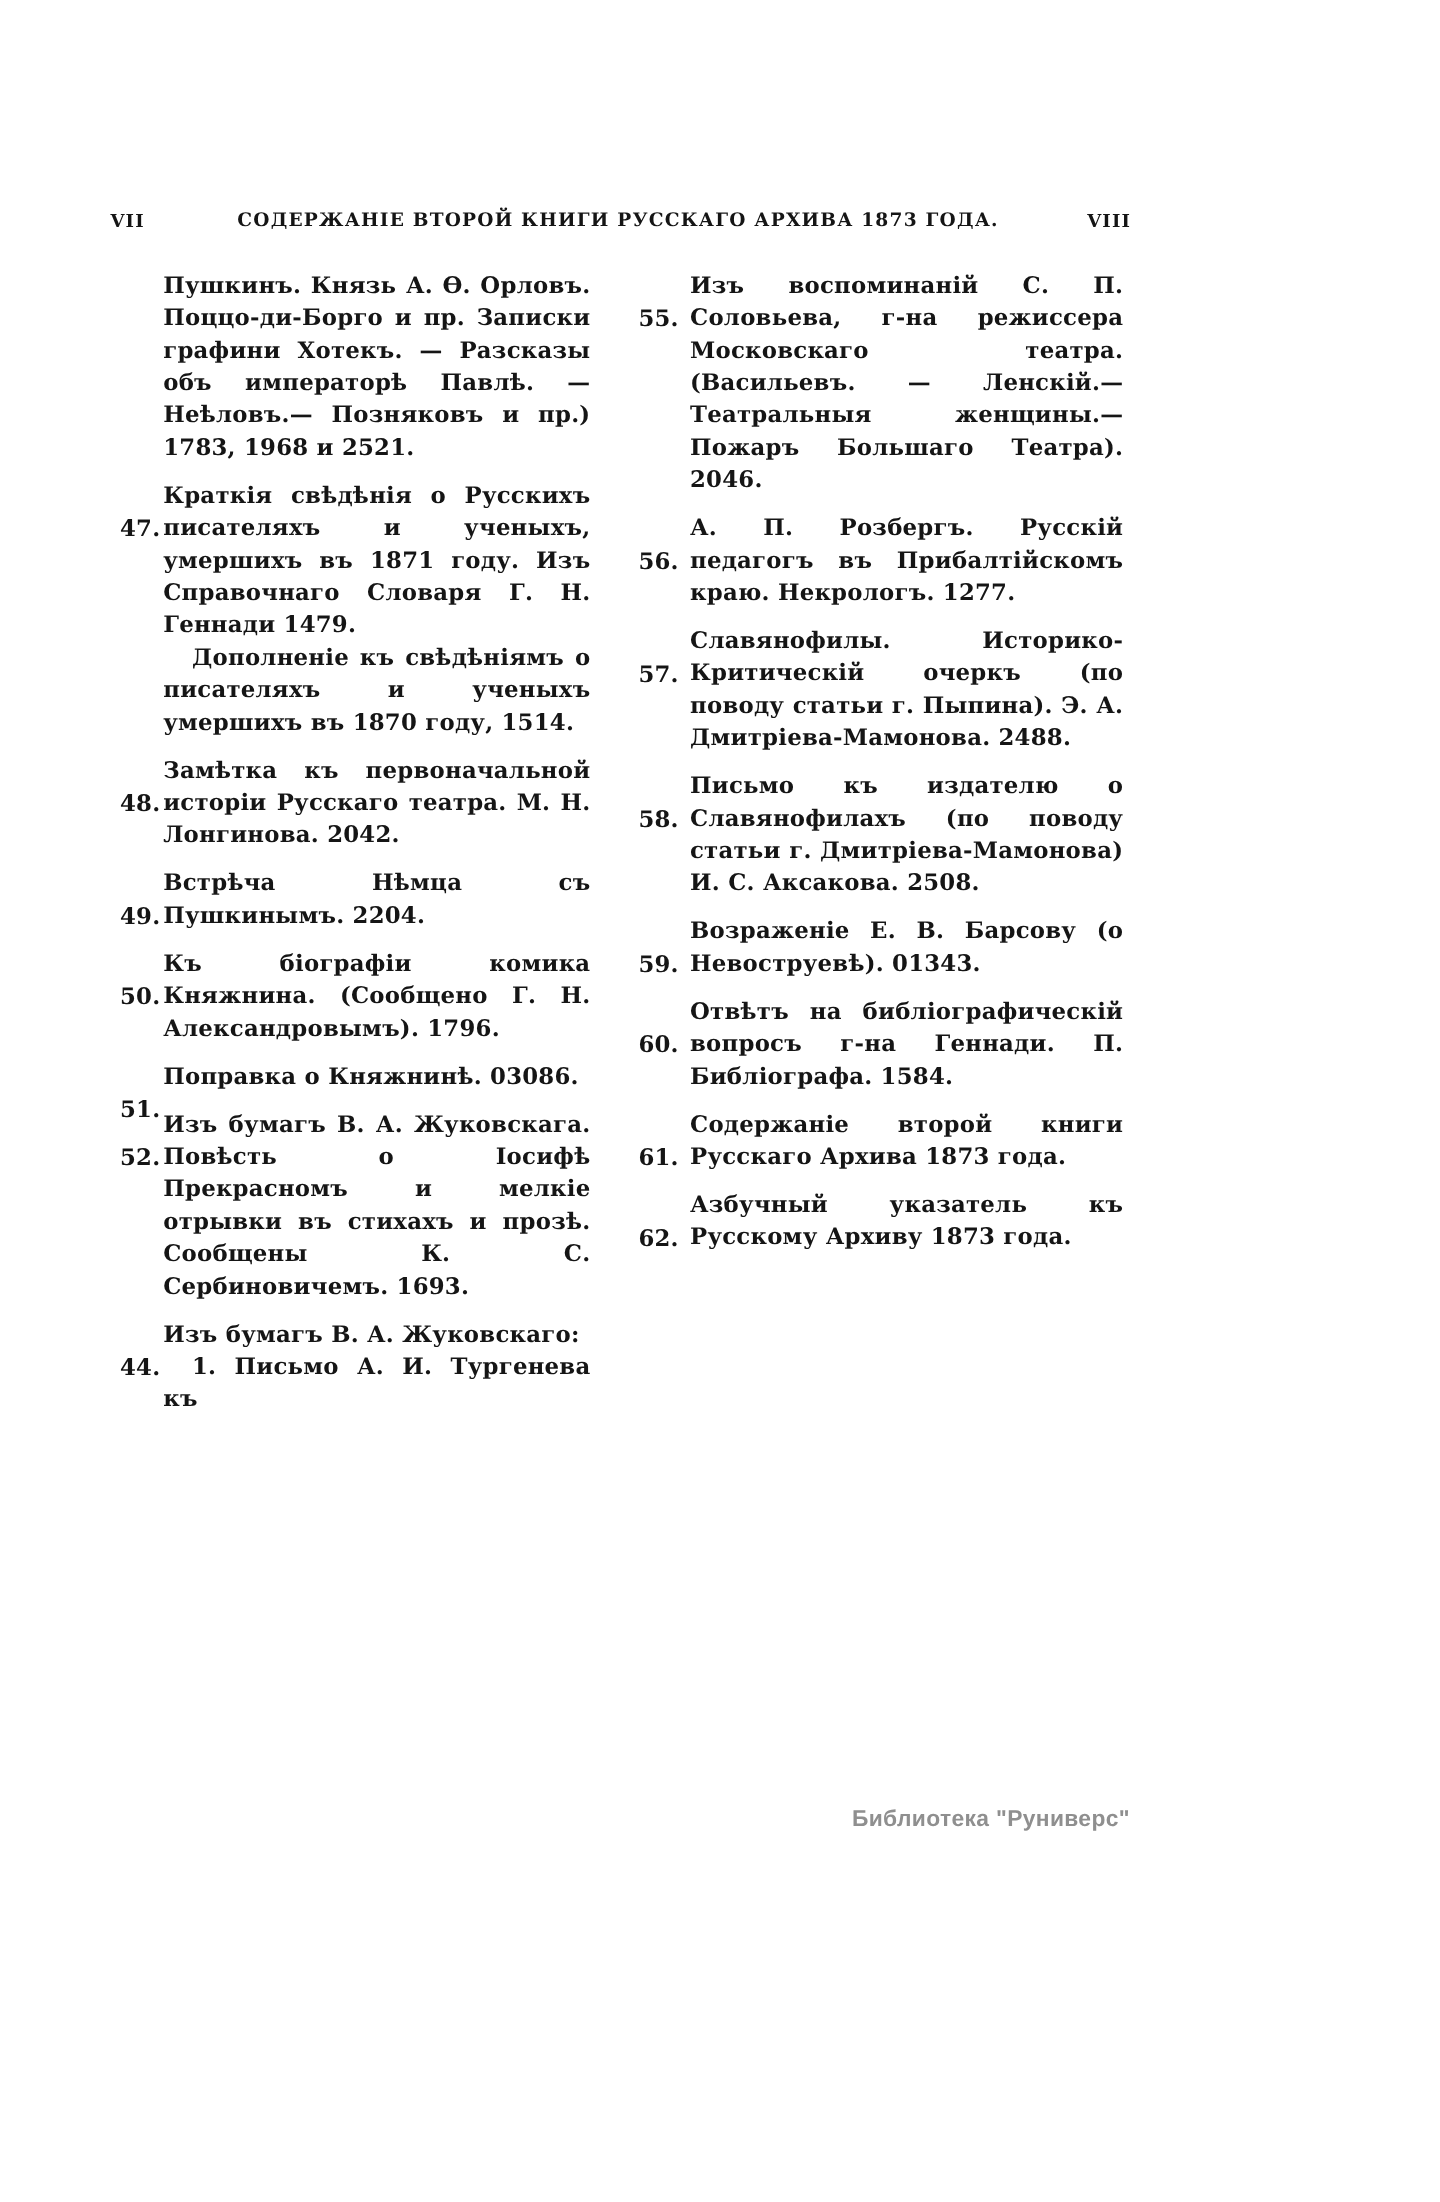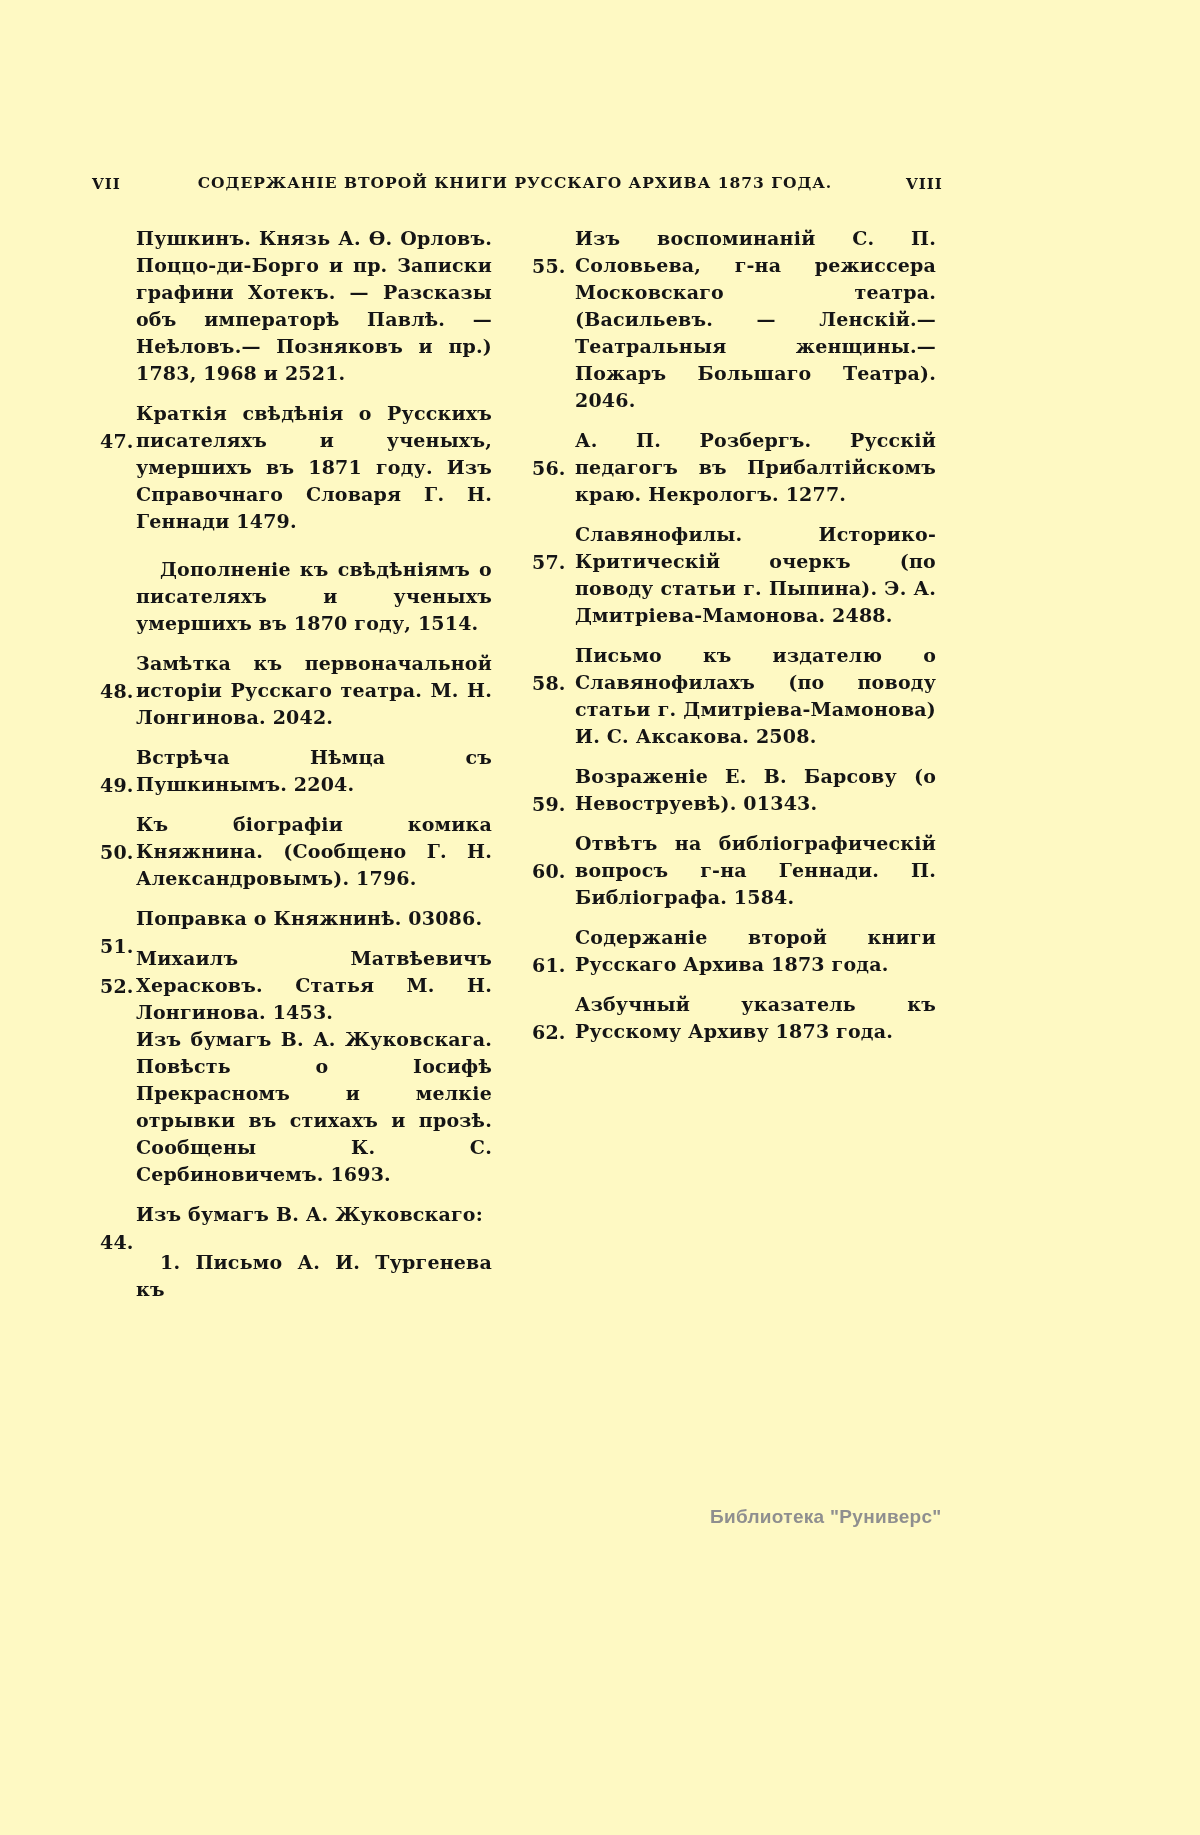--- a/index.html
+++ b/index.html
@@ -1,20 +1,20 @@
 <!DOCTYPE html>
 <html><head>
 <meta charset="utf-8">
 <style>
   html, body { margin: 0; padding: 0; background: #e8e8e8; }
   .page {
     position: relative;
     width: 1200px;
     height: 1835px;
-    background: #fef9c3;
+    background: #ffffff;
     font-family: "DejaVu Serif", serif;
     color: #151515;
     overflow: hidden;
   }
   .folio {
     position: absolute;
     top: 175px;
     font-size: 15px;
     font-weight: bold;
     letter-spacing: 1px;
@@ -45,21 +45,21 @@
   .entry { position: relative; margin-bottom: 13px; }
   .col-left  .entry { padding-left: 36px; }
   .col-right .entry { padding-left: 43px; }
   .entry .num {
     position: absolute;
     left: 0;
     top: 0;
     margin-top: 28px;
   }
   .para { margin: 0; }
-  .para.indent { text-indent: 24px; margin-top: 21px; }
+  .para.indent { text-indent: 24px; }
   .watermark {
     position: absolute;
     top: 1506px;
     left: 710px;
     font-family: "Liberation Sans", sans-serif;
     font-size: 19px;
     font-weight: bold;
     color: #8f8f8f;
     letter-spacing: 0.3px;
   }
@@ -100,21 +100,20 @@
       <div class="para">Къ біографіи комика Княжнина. (Сообщено Г. Н. Александровымъ). 1796.</div>
     </div>
 
     <div class="entry">
       <span class="num">51.</span>
       <div class="para">Поправка о Княжнинѣ. 03086.</div>
     </div>
 
     <div class="entry">
       <span class="num">52.</span>
-      <div class="para">Михаилъ Матвѣевичъ Херасковъ. Статья М. Н. Лонгинова. 1453.</div>
       <div class="para">Изъ бумагъ В. А. Жуковскага. Повѣсть о Іосифѣ Прекрасномъ и мелкіе отрывки въ стихахъ и прозѣ. Сообщены К. С. Сербиновичемъ. 1693.</div>
     </div>
 
     <div class="entry">
       <span class="num">44.</span>
       <div class="para">Изъ бумагъ В. А. Жуковскаго:</div>
       <div class="para indent">1. Письмо А. И. Тургенева къ</div>
     </div>
 
   </div>

